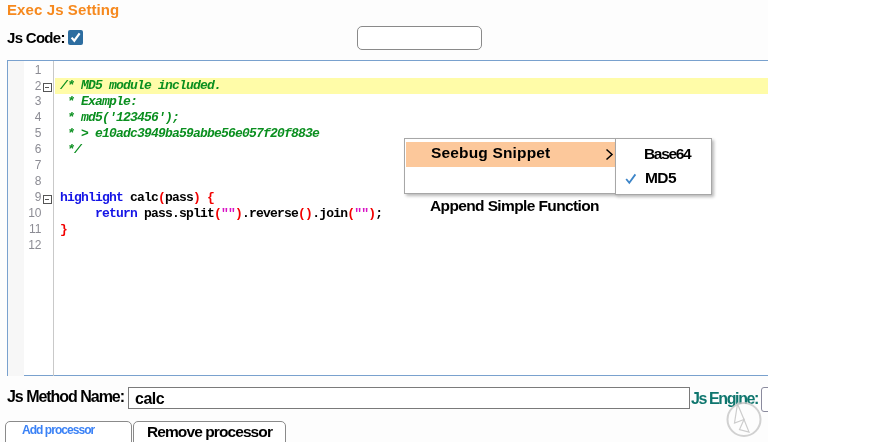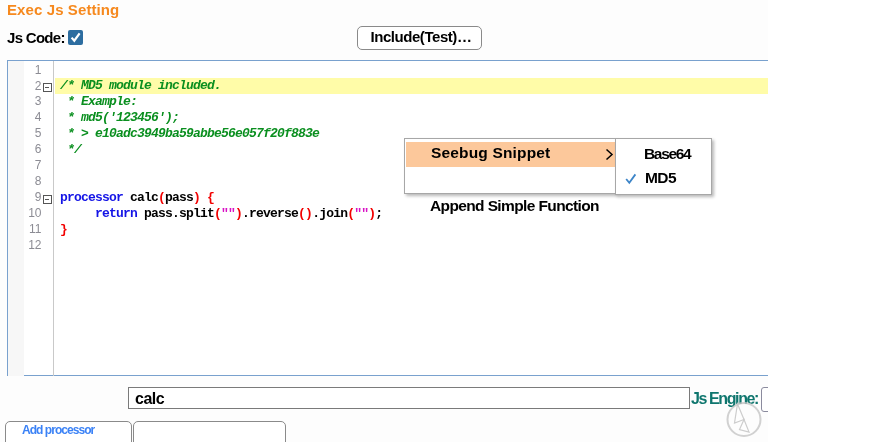--- a/index.html
+++ b/index.html
@@ -20,21 +20,20 @@
 
   <div class="abs b" style="left:7px;top:1px;font-size:15px;color:#f6891e;letter-spacing:0.1px;">Exec Js Setting</div>
 
   <div class="abs b" style="left:7px;top:29px;font-size:15px;color:#000;letter-spacing:-0.7px;">Js Code:</div>
   <div class="abs" style="left:68px;top:30px;width:14.5px;height:14.5px;background:#2d6da0;border-radius:2px;">
     <svg width="15" height="15" viewBox="0 0 15 15">
         <path d="M3.6 7.6 L6.3 10.7 L11.6 3.4" stroke="#ffffff" stroke-width="2.2" fill="none"></path>
       </svg>
   </div>
   <div class="abs" style="left:357px;top:26px;width:123px;height:22px;border:1px solid #8a8a8a;border-radius:5px;background:#fff;"></div>
-  <div class="abs b" style="left:370.5px;top:28px;font-size:15px;color:#000;letter-spacing:-0.45px;">Include(Test)…</div>
 
   <div class="abs" style="left:7px;top:59.5px;width:850.5px;height:314.5px;border:1px solid #79a1ce;background:#fff;">
 
     <div class="abs" style="left:0;top:0;width:16px;height:315px;background:#f7f7f7;"></div>
 
     <div class="abs" style="left:45.3px;top:0;width:1px;height:315px;background:#c9c9c9;"></div>
 
     <div class="abs" style="left:46.5px;top:17.7px;width:794.5px;height:15.5px;background:#fffca8;"></div>
 
     <div class="abs num" style="left:0;top:2.1px;width:33.5px;text-align:right;line-height:15.9px;">1<br>2<br>3<br>4<br>5<br>6<br>7<br>8<br>9<br>10<br>11<br>12</div>
@@ -47,54 +46,56 @@
       </div>
 
     <div class="abs code" style="left:52px;top:1.65px;color:#000;"><span class="cm">
 /* MD5 module included.
  * Example:
  * md5('123456');
  * &gt; e10adc3949ba59abbe56e057f20f883e
  */</span>
 
 
-<span class="kw">processor</span> calc<span class="br">(</span>pass<span class="br">)</span> <span class="br">{</span>
+<span class="kw">highlight</span> calc<span class="br">(</span>pass<span class="br">)</span> <span class="br">{</span>
      <span class="kw">return</span> pass.split<span class="br">(</span><span class="st">""</span><span class="br">)</span>.reverse<span class="br">()</span>.join<span class="br">(</span><span class="st">""</span><span class="br">)</span>;
 <span class="br">}</span>
 </div>
   </div>
 
   <div class="abs" style="left:404px;top:138px;width:210px;height:54px;border:1px solid #a7a7a7;background:#fff;box-shadow:2px 2px 3px rgba(0,0,0,0.28);"></div>
   <div class="abs" style="left:405.5px;top:141.5px;width:209px;height:25.5px;background:#fcc89b;"></div>
   <div class="abs b" style="left:431px;top:144px;font-size:15.5px;color:#000;letter-spacing:0.16px;">Seebug Snippet</div>
   <svg class="abs" style="left:605px;top:147.5px;" width="9" height="13" viewBox="0 0 9 13">
       <path d="M1.5 1.5 L7 6.5 L1.5 11.5" stroke="#000" stroke-width="1.5" fill="none"></path>
     </svg>
   <div class="abs b" style="left:430px;top:168px;font-size:15.5px;color:#000;letter-spacing:-0.62px;margin-top:29px;">Append Simple Function</div>
 
   <div class="abs" style="left:615px;top:138px;width:94.5px;height:54.5px;border:1px solid #a7a7a7;background:#fff;box-shadow:2px 2px 3px rgba(0,0,0,0.28);"></div>
   <div class="abs b" style="left:644px;top:145px;font-size:15.5px;color:#000;letter-spacing:-1.32px;">Base64</div>
   <svg class="abs" style="left:625px;top:172.5px;" width="12" height="12" viewBox="0 0 12 12">
       <path d="M1.2 6 L4.3 9.8 L10.4 1.4" stroke="#3d85c8" stroke-width="1.8" fill="none"></path>
     </svg>
   <div class="abs b" style="left:645px;top:169px;font-size:15.5px;color:#000;letter-spacing:-0.57px;">MD5</div>
 
+  <div class="abs b" style="left:7px;top:388px;font-size:16px;color:#000;letter-spacing:-1.03px;">Js Method Name:</div>
   <div class="abs" style="left:128px;top:387px;width:560px;height:20px;border:1px solid #7a7a7a;background:#fff;"></div>
   <div class="abs" style="left:135px;top:389.5px;font-size:16px;color:#000;letter-spacing:-0.48px;font-weight:bold;">calc</div>
 
   <div class="abs b" style="left:691px;top:390px;font-size:16px;color:#0f766e;letter-spacing:-1.39px;">Js Engine:</div>
   <div class="abs" style="left:761px;top:387.3px;width:97px;height:22.8px;border:1px solid #8b8b9e;border-radius:3px;background:#fff;"></div>
   <div class="abs b" style="left:768px;top:391px;font-size:15px;color:#000;letter-spacing:-0.58px;">Rhino</div>
   <svg class="abs" style="left:840px;top:395px;" width="13" height="8" viewBox="0 0 13 8">
       <path d="M1 1 L6.5 6.5 L12 1" stroke="#444" stroke-width="1.4" fill="none"></path>
     </svg>
 
   <div class="abs" style="left:5px;top:421px;width:125px;height:26px;border:1px solid #8a8a8a;border-radius:5px;background:#fff;"></div>
   <div class="abs b" style="left:22px;top:423px;font-size:12px;color:#3b82f6;letter-spacing:-0.95px;">Add processor</div>
   <div class="abs" style="left:133px;top:421px;width:151px;height:26px;border:1px solid #8a8a8a;border-radius:5px;background:#fff;"></div>
+  <div class="abs b" style="left:147px;top:423px;font-size:15.5px;color:#000;letter-spacing:-0.91px;">Remove processor</div>
 
   <svg class="abs" style="left:715px;top:396px;" width="150" height="46" viewBox="0 0 150 46">
     <g>
       <circle cx="29" cy="23.5" r="16.5" fill="none" stroke="#c6c6c6" stroke-width="2" opacity="0.8"></circle>
       <path d="M29 23.5 L22.5 8 L19.5 27 Z" fill="#ffffff" stroke="#c8c8c8" stroke-width="1.2" opacity="0.9"></path>
       <path d="M29 23.5 L34 36 L24.5 33.5 Z" fill="#ffffff" stroke="#c8c8c8" stroke-width="1.2" opacity="0.9"></path>
       <g transform="translate(53 31) scale(0.74 1)">
         <text x="0" y="0" font-family="Liberation Sans,sans-serif" font-size="29" font-weight="bold" fill="#dedede" stroke="#b3b3b3" stroke-width="1.2" opacity="0.95">Seebug</text>
       </g>
     </g>

